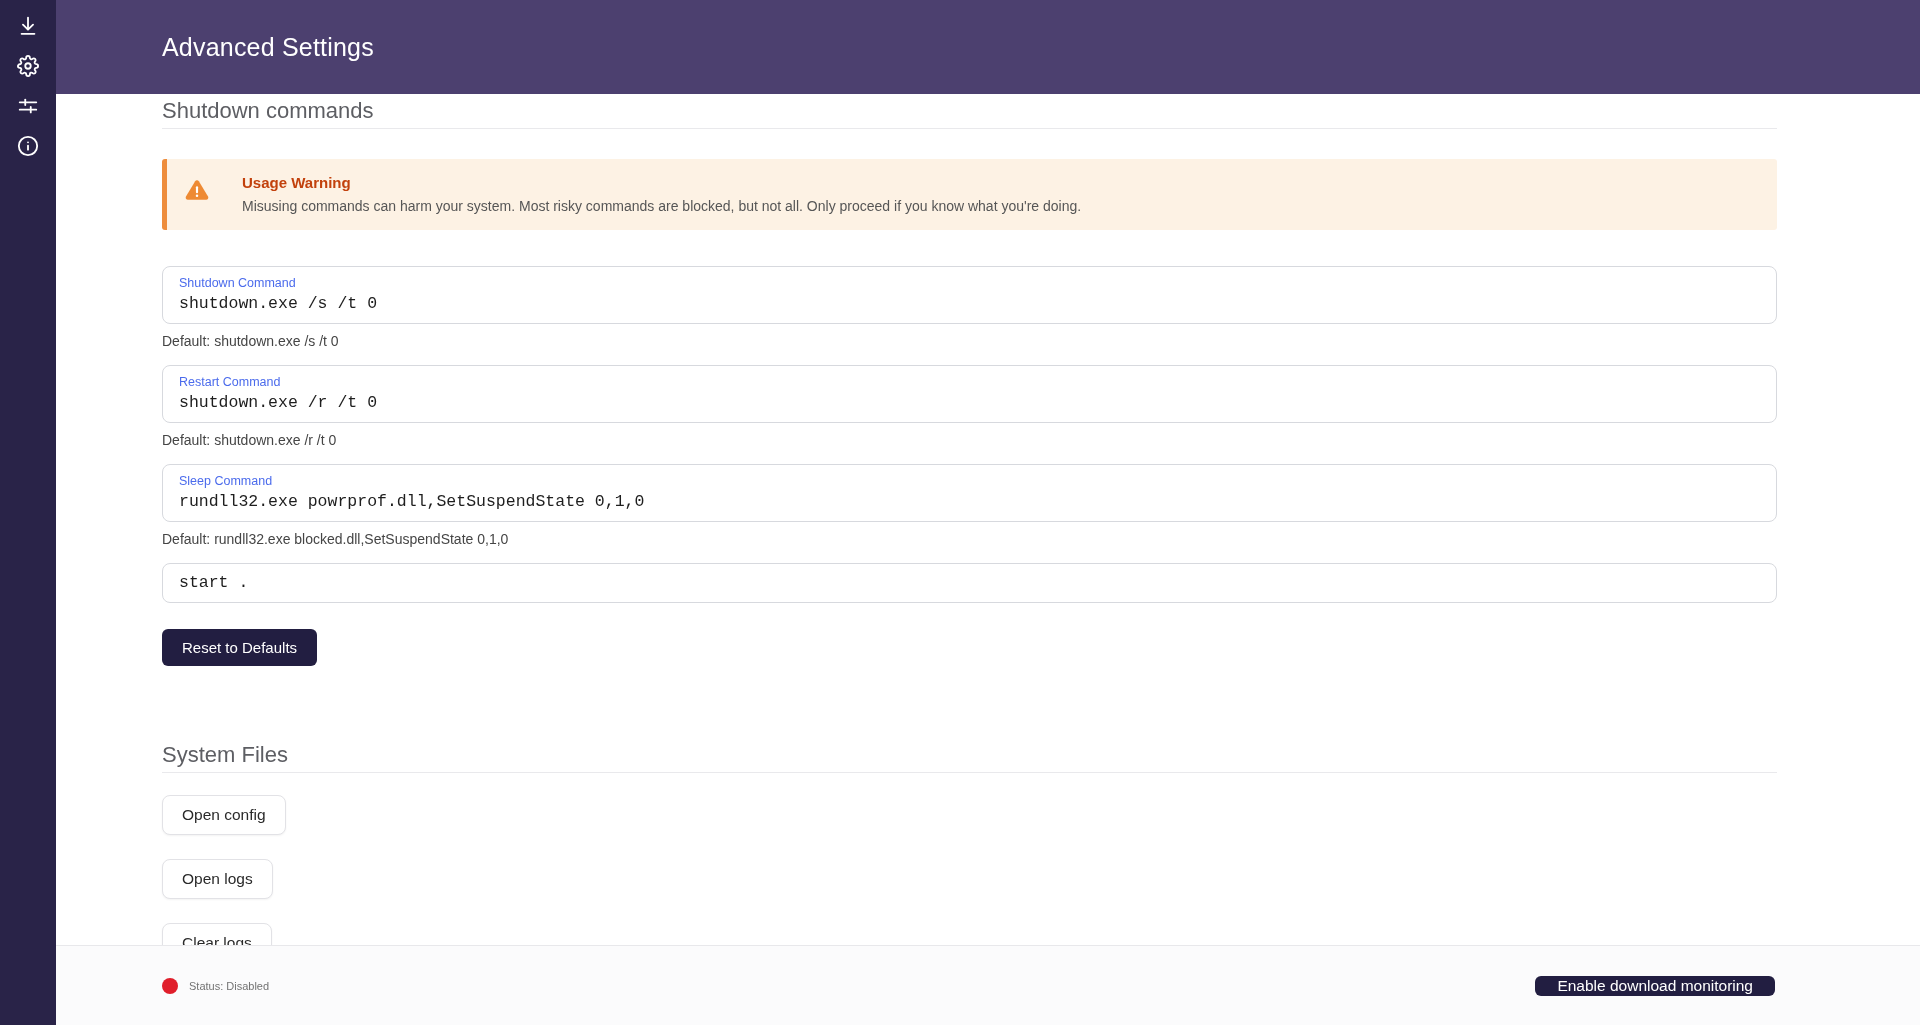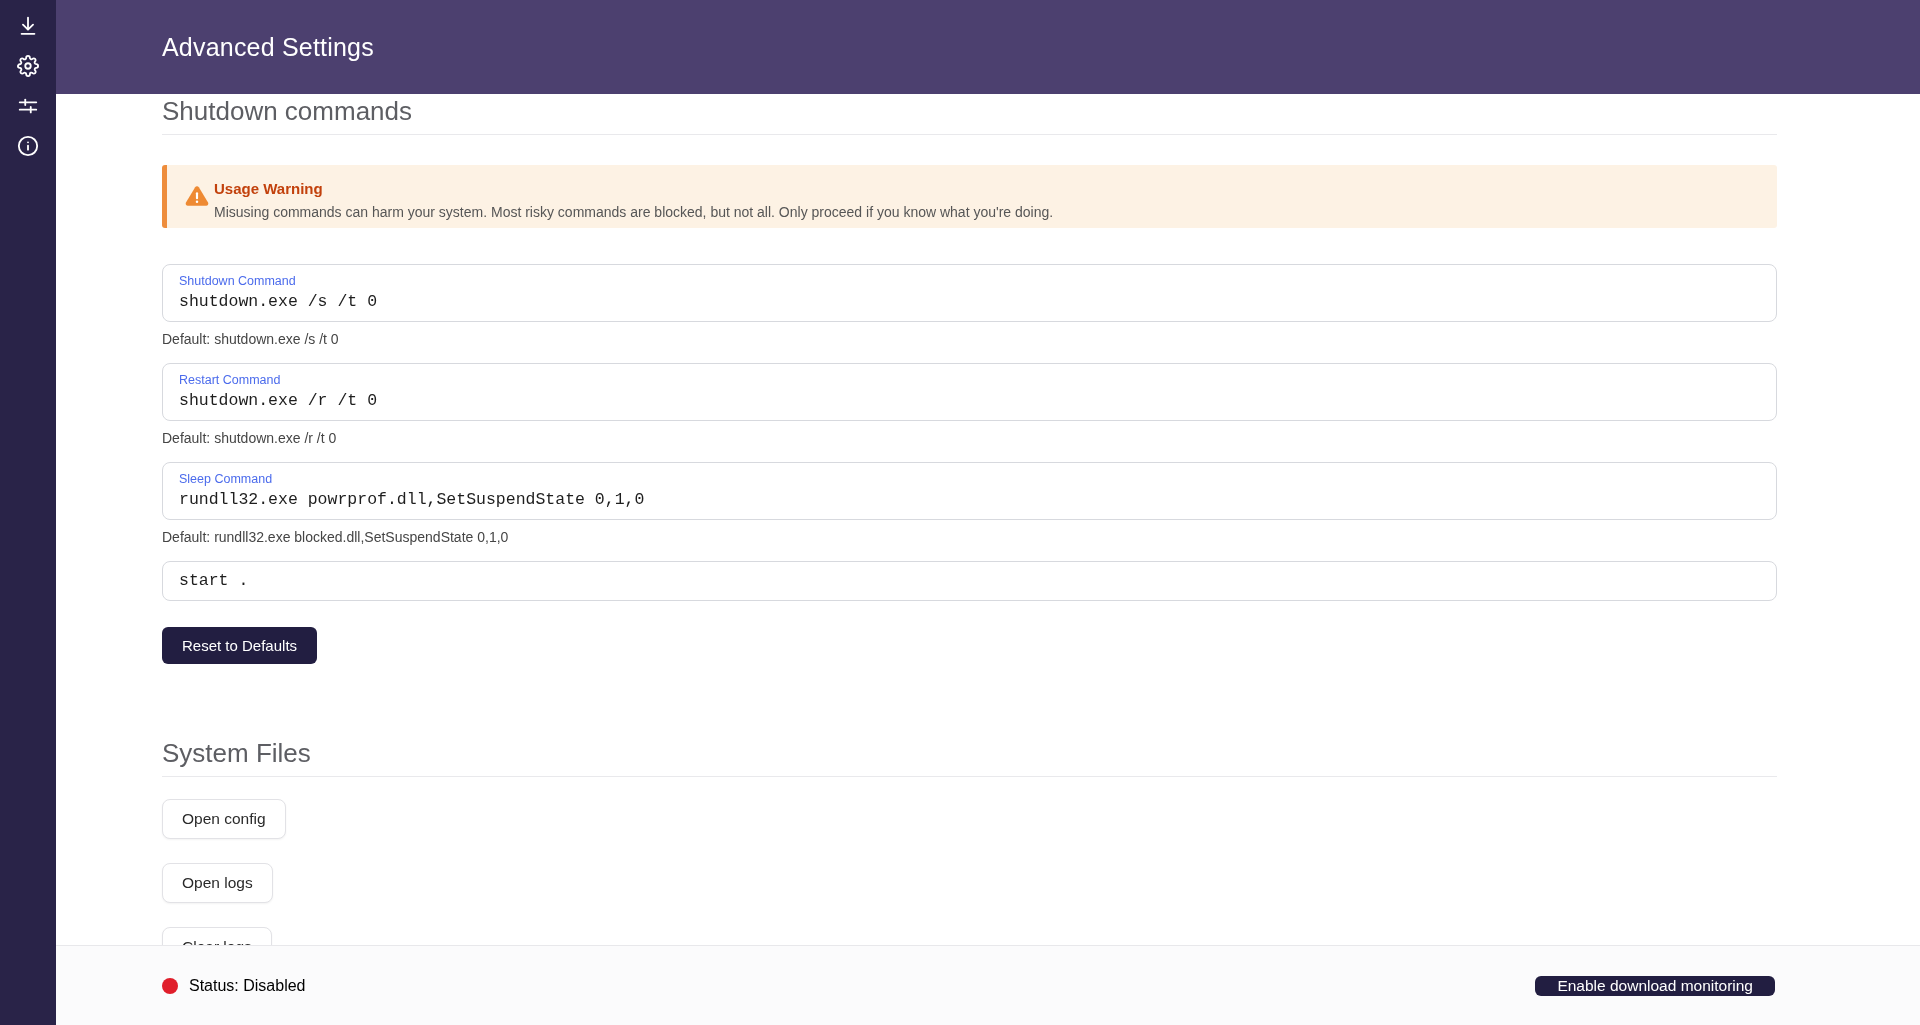--- a/index.html
+++ b/index.html
@@ -40,35 +40,35 @@
 
   
   .content {
     position: absolute; left: 56px; top: 78px; right: 0; bottom: 80px;
     overflow: hidden;
     background: #ffffff;
   }
   .container { margin-left: 106px; width: 1615px; }
 
   .section-heading {
-    font-size: 26px; line-height: 26px; font-weight: 400;
+    font-size: 22px; line-height: 26px; font-weight: 400;
     color: #5d5e63;
-    padding: 20px 0 10px 0;
+    padding: 20px 0 4px 0;
     border-bottom: 1px solid #e9e9ec;
   }
   .section-gap { margin-top: 56px; }
 
   
   .warning {
     margin-top: 30px;
     background: #fdf2e4;
     border-left: 5px solid #ee8d3c;
     border-radius: 3px;
-    padding: 15px 24px 8px 17px;
-    display: flex; gap: 4px; align-items: flex-start;
+    padding: 15px 24px 16px 17px;
+    display: flex; gap: 32px; align-items: flex-start;
   }
   .warning .w-icon { flex: 0 0 auto; margin-top: 3px; }
   .warning .w-title {
     color: #c2410c; font-weight: 700; font-size: 15px; margin-bottom: 7px;
   }
   .warning .w-body { color: #565656; font-size: 14px; }
 
   
   .field {
     margin-top: 36px;
@@ -121,21 +121,21 @@
     border-top: 1px solid #e8e8eb;
     display: flex; align-items: center; justify-content: space-between;
     padding: 0 145px 0 106px;
     z-index: 35;
   }
   .status { display: flex; align-items: center; gap: 11px; }
   .status-dot {
     width: 16px; height: 16px; border-radius: 50%;
     background: #e01e2b;
   }
-  .status-text { font-size: 16px; color: #000000; }
+  .status-text { font-size: 11px; color: #737373; }
   .footer .btn-dark { font-size: 15.5px; padding: 1px 22px; border-radius: 6px; }
 </style>
 </head>
 <body>
 
 <nav class="sidebar">
   <button class="icon-btn">
     <span>
       <svg width="22" height="22" viewBox="0 0 24 24">
         <path d="M12 3v12"></path>

